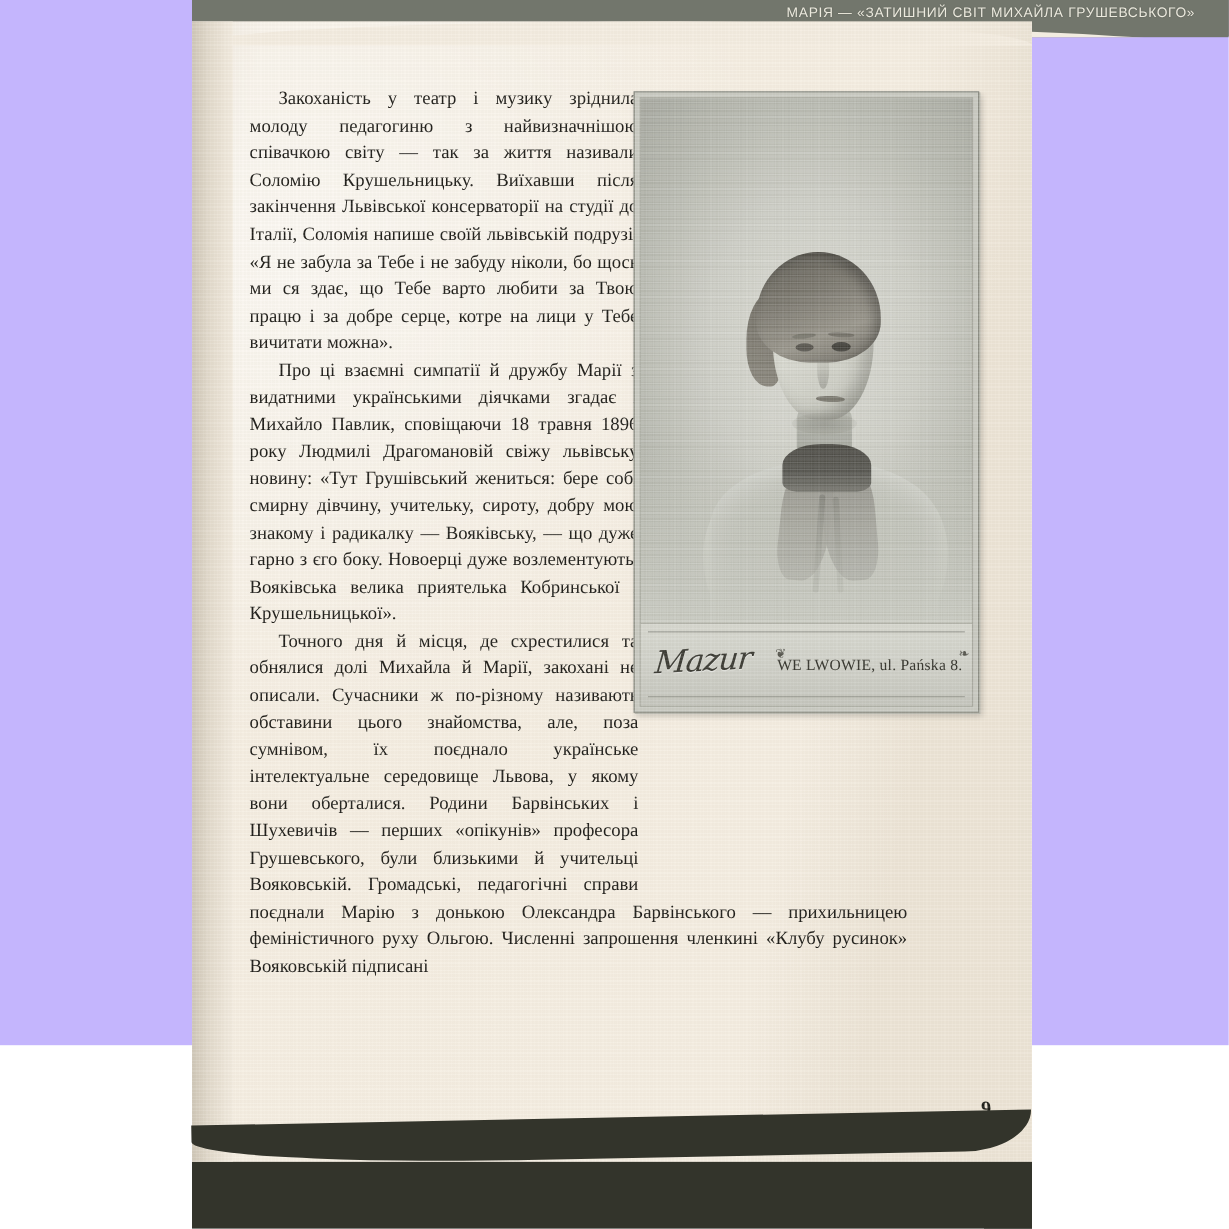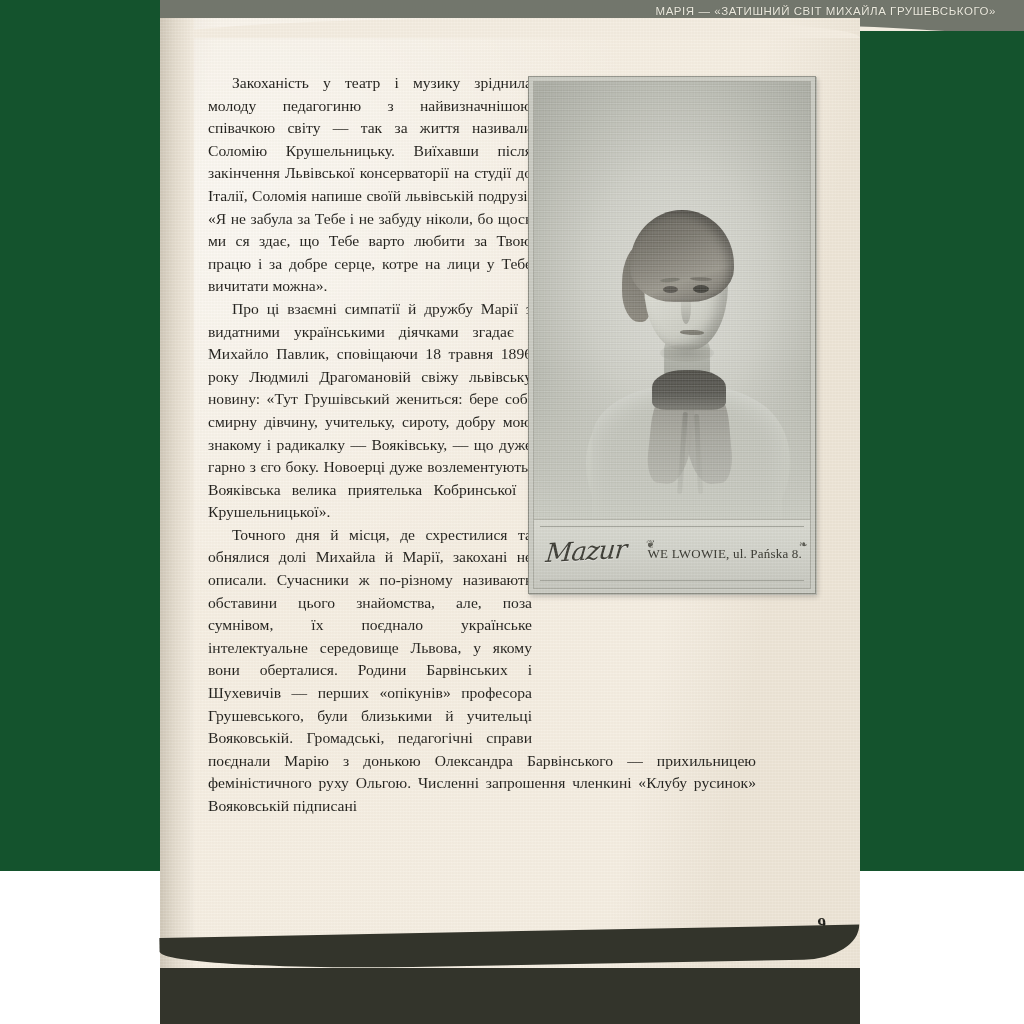--- a/index.html
+++ b/index.html
@@ -12,21 +12,21 @@
     height: 1024px;
     overflow: hidden;
     font-family: "Liberation Serif", serif;
   }
 
   
   #scan {
     position: relative;
     width: 1024px;
     height: 871px;
-    background: #14532d;
+    background: #c4b5fd;
   }
 
   
   .bg-dark {
     position: absolute;
     background: #2f3028;
   }
   #bg-top {
     left: 160px; top: 0; width: 864px; height: 30px;
     background: #6d7167;

